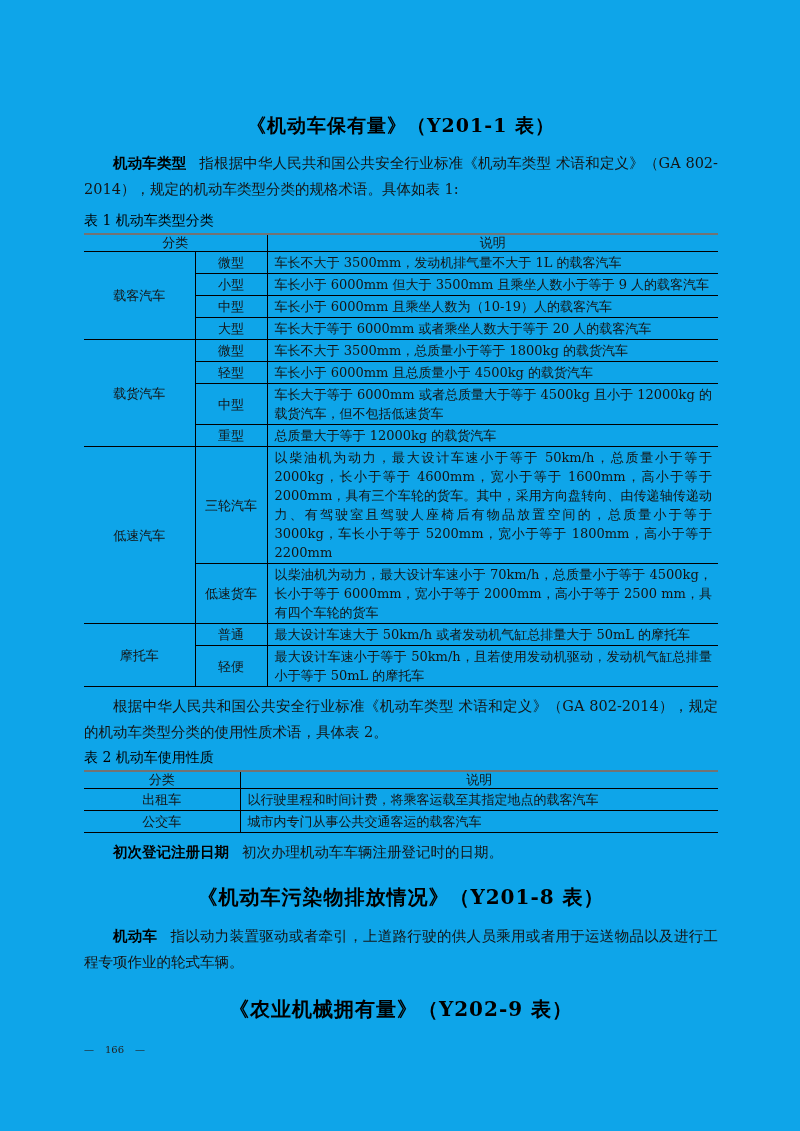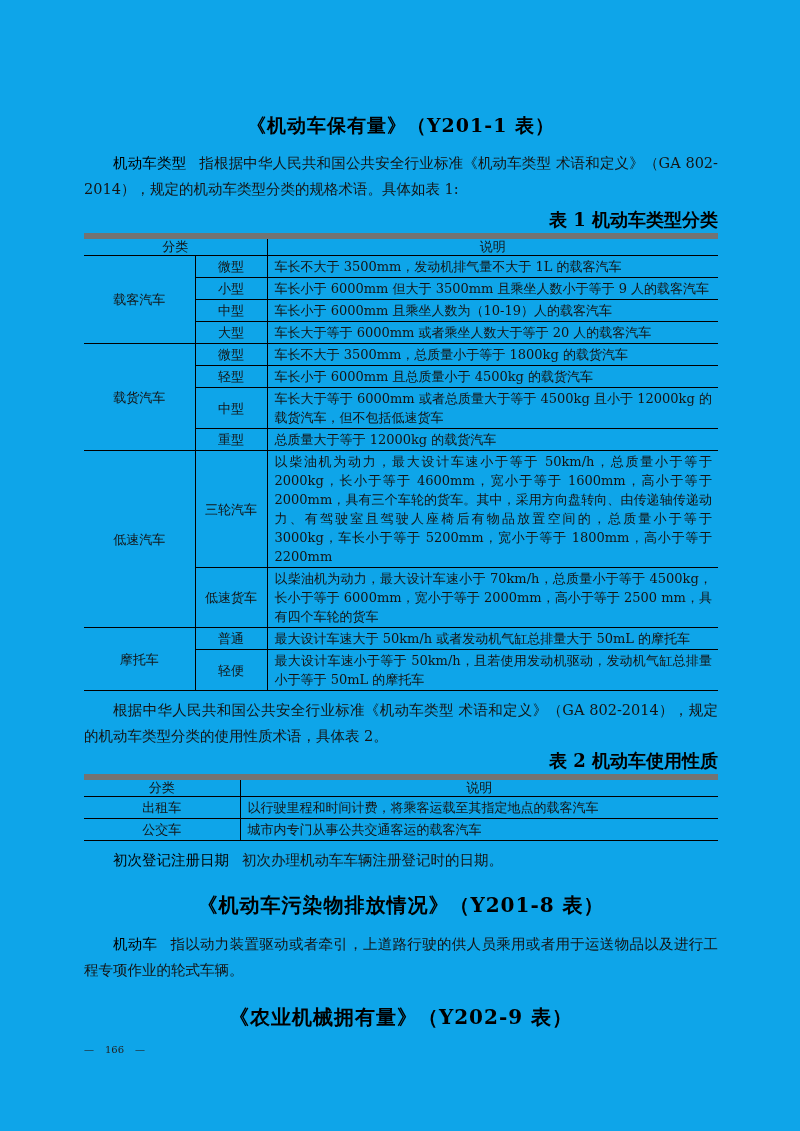--- a/index.html
+++ b/index.html
@@ -11,27 +11,27 @@
   .content{width:634px;margin-left:84px;}
   .doc-title{
     font-size:19px;font-weight:bold;text-align:center;margin:0;
     letter-spacing:1px;line-height:26px;color:#000;
   }
   .doc-title.large{font-size:20px;line-height:28px;}
   .para{
     font-size:14.5px;line-height:26px;margin:0;text-align:justify;
     text-indent:2em;color:#141414;
   }
-  .term{font-weight:normal;margin-right:13px;color:#000;}
+  .term{font-weight:bold;margin-right:13px;color:#000;}
   .tbl-caption{
-    text-align:right;font-weight:bold;font-size:18px;margin:0;line-height:18px;color:#000;
+    text-align:left;font-weight:normal;font-size:14px;margin:0;line-height:18px;color:#000;
   }
   table{
     border-collapse:collapse;table-layout:fixed;width:100%;
-    border-top:6px solid #737373;font-size:13px;color:#141414;
+    border-top:2px solid #737373;font-size:13px;color:#141414;
   }
   td,th{
     border-bottom:1px solid #000;padding:1px 4px;line-height:19px;
     vertical-align:middle;font-weight:normal;overflow:hidden;
   }
   th{line-height:16px;padding:0 4px;}
   .vline{border-left:1px solid #000;}
   .cc{text-align:center;}
   .desc{text-align:left;padding-left:7px;padding-right:6px;text-align:justify;}
   .mt-para1{margin-top:12px;}

